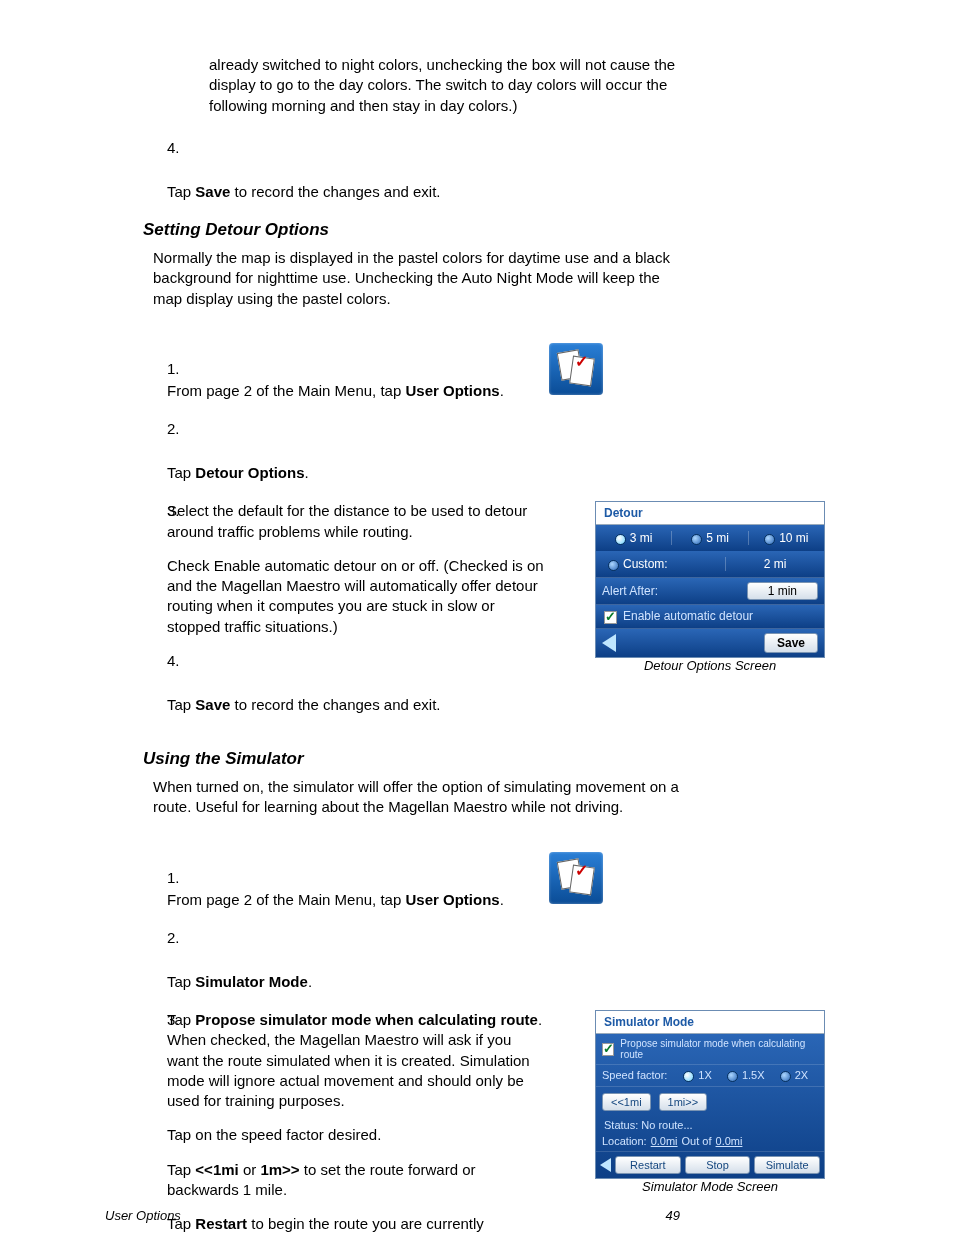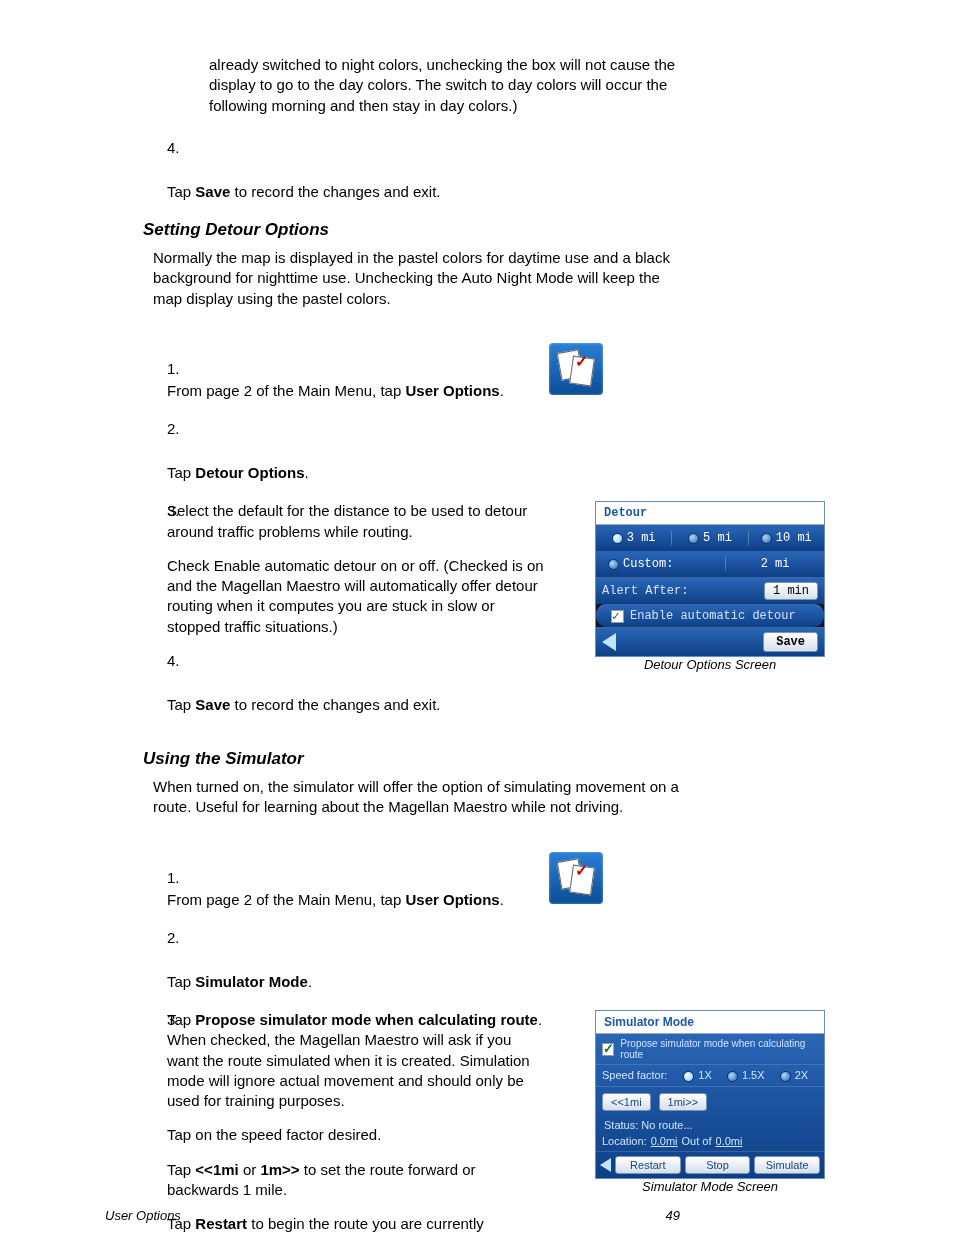--- a/index.html
+++ b/index.html
@@ -20,31 +20,31 @@
   .caption { font-style: italic; font-size: 13px; text-align: center; }
   .footer { position: absolute; bottom: 46px; left: 105px; right: 100px; display: flex; justify-content: space-between; font-style: italic; font-size: 13px; }
 
   
   .uo-icon { width: 54px; height: 52px; background: linear-gradient(#2a7fd6, #0a4c96); border-radius: 4px; position: relative; box-shadow: inset 0 0 3px rgba(255,255,255,.4); }
   .uo-icon .pg1 { position: absolute; width: 22px; height: 28px; background: #fff; left: 10px; top: 8px; transform: rotate(-10deg); border: 1px solid #666; }
   .uo-icon .pg2 { position: absolute; width: 22px; height: 28px; background: #fff; left: 22px; top: 14px; transform: rotate(8deg); border: 1px solid #666; }
   .uo-icon .chk { position: absolute; color: #c00; font-weight: bold; left: 26px; top: 8px; font-size: 16px; }
 
   
-  .detour-shot { width: 230px; border: 1px solid #6b8cb3; background: #0f172a; font-family: Liberation Mono, monospace; font-size: 12px; }
+  .detour-shot { width: 230px; border: 1px solid #6b8cb3; background: #0f172a; font-family: Liberation Sans, sans-serif; font-size: 12px; }
   .detour-title { background: #fff; color: #1d5aa6; font-weight: bold; padding: 4px 8px; border-bottom: 1px solid #9ab; }
   .blue-row { background: linear-gradient(#2a66b6, #0d3f86); color: #fff; display: flex; padding: 6px 0; }
   .radio-cell { flex: 1; text-align: center; position: relative; }
   .radio-cell + .radio-cell { border-left: 1px solid rgba(255,255,255,.25); }
   .rdot { display: inline-block; width: 11px; height: 11px; border-radius: 50%; background: radial-gradient(circle at 35% 35%, #acd7ff, #2a66b6); border: 1px solid #08325f; vertical-align: middle; margin-right: 4px; }
   .rdot.light { background: radial-gradient(circle at 35% 35%, #fff, #68d0ff); }
   .custom-row .radio-cell:first-child { flex: 1.2; text-align: left; padding-left: 12px; }
   .alert-row { background: linear-gradient(#2a66b6, #0d3f86); color: #cfe3ff; display: flex; align-items: center; padding: 4px 6px; justify-content: space-between; border-top: 1px solid rgba(255,255,255,.2); }
-  .pill-btn { background: linear-gradient(#fff, #d5dfea); color: #000; border: 1px solid #7a94b3; border-radius: 3px; padding: 1px 8px; font-size: 12px; margin-left: 20px; }
-  .chk-row { background: linear-gradient(#2a66b6, #0d3f86); color: #cfe3ff; padding: 4px 15px; border-top: 1px solid rgba(255,255,255,.2); border-radius: 11px; }
+  .pill-btn { background: linear-gradient(#fff, #d5dfea); color: #000; border: 1px solid #7a94b3; border-radius: 3px; padding: 1px 20px; font-size: 12px; margin-left: 20px; }
+  .chk-row { background: linear-gradient(#2a66b6, #0d3f86); color: #cfe3ff; padding: 4px 8px; border-top: 1px solid rgba(255,255,255,.2); }
   .chkbox { display: inline-block; width: 13px; height: 13px; background: #fff; border: 1px solid #999; vertical-align: middle; margin-right: 6px; position: relative; }
   .chkbox::after { content: "✓"; color: #0a7a2a; position: absolute; top: -3px; left: 0; font-size: 13px; font-weight: bold; }
   .bot-row { background: linear-gradient(#2a66b6, #0d3f86); display: flex; justify-content: space-between; align-items: center; padding: 4px 6px; border-top: 1px solid rgba(255,255,255,.2); }
   .back-tri { width: 0; height: 0; border-top: 9px solid transparent; border-bottom: 9px solid transparent; border-right: 14px solid #bfe6ff; }
   .save-btn { background: linear-gradient(#fff, #d5dfea); color: #000; border: 1px solid #7a94b3; border-radius: 3px; padding: 2px 12px; font-size: 12px; font-weight: bold; }
 
   
   .sim-shot { width: 230px; border: 1px solid #6b8cb3; background: #fff; font-family: Arial, sans-serif; font-size: 11px; }
   .sim-title { background: #fff; color: #1d5aa6; font-weight: bold; padding: 4px 8px; border-bottom: 1px solid #9ab; font-size: 12px; }
   .sim-body { background: linear-gradient(#2a66b6, #0d3f86); color: #cfe3ff; }

